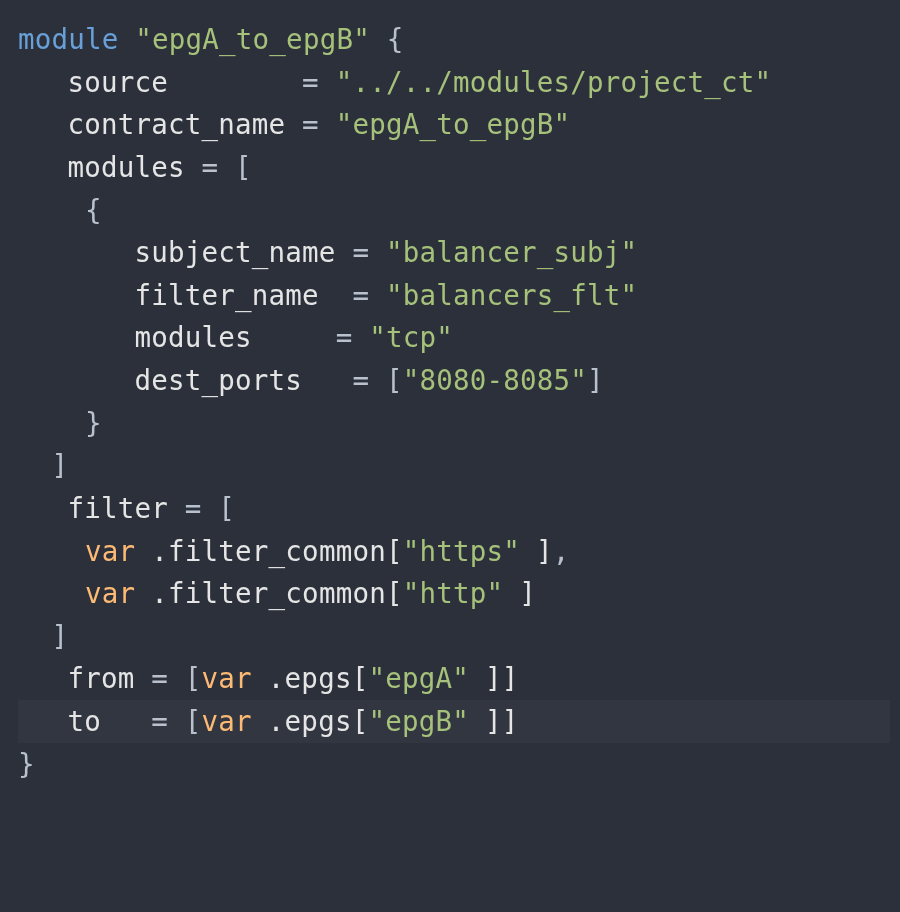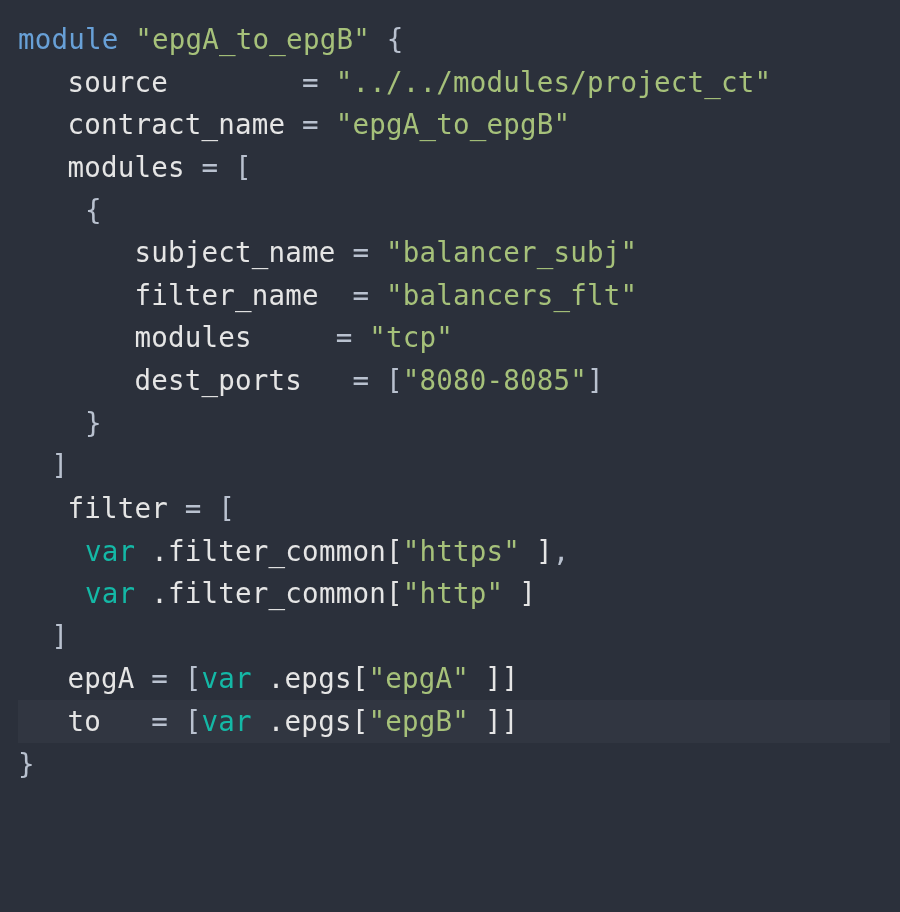--- a/index.html
+++ b/index.html
@@ -16,21 +16,21 @@
     font-family: "Menlo", "Consolas", "DejaVu Sans Mono", monospace;
     font-size: 27.5px;
     line-height: 1.55;
     color: #b9c1cf;
     white-space: pre;
     letter-spacing: 0.2px;
   }
   .kw   { color: #68a0d7; }
   .str  { color: #a6c17a; }
   .txt  { color: #e5e5e5; margin-left: 16px; }
-  .var  { color: #14b8a6; margin-top: 14px; }
+  .var  { color: #fdba74; margin-top: 14px; }
   .punc { color: #b9c1cf; }
   .hl {
     display: inline-block;
     width: 100%;
     background: rgba(255,255,255,0.03);
   }
 </style>
 </head>
 <body>
 
@@ -42,15 +42,15 @@
       <span class="txt">subject_name</span> = <span class="str">"balancer_subj"</span>
       <span class="txt">filter_name</span>  = <span class="str">"balancers_flt"</span>
       <span class="txt">modules</span>     = <span class="str">"tcp"</span>
       <span class="txt">dest_ports</span>   = [<span class="str">"8080-8085"</span>]
     }
   ]
   <span class="txt">filter</span> = [
     <span class="var">var</span><span class="txt">.filter_common[</span><span class="str">"https"</span><span class="txt">]</span>,
     <span class="var">var</span><span class="txt">.filter_common[</span><span class="str">"http"</span><span class="txt">]</span>
   ]
-  <span class="txt">epgA</span> = [<span class="var">var</span><span class="txt">.epgs[</span><span class="str">"epgA"</span><span class="txt">]]</span>
+  <span class="txt">from</span> = [<span class="var">var</span><span class="txt">.epgs[</span><span class="str">"epgA"</span><span class="txt">]]</span>
 <span class="hl">  <span class="txt">to</span>   = [<span class="var">var</span><span class="txt">.epgs[</span><span class="str">"epgB"</span><span class="txt">]]</span></span>
 <span class="punc">}</span></pre>
 
 </body></html>

